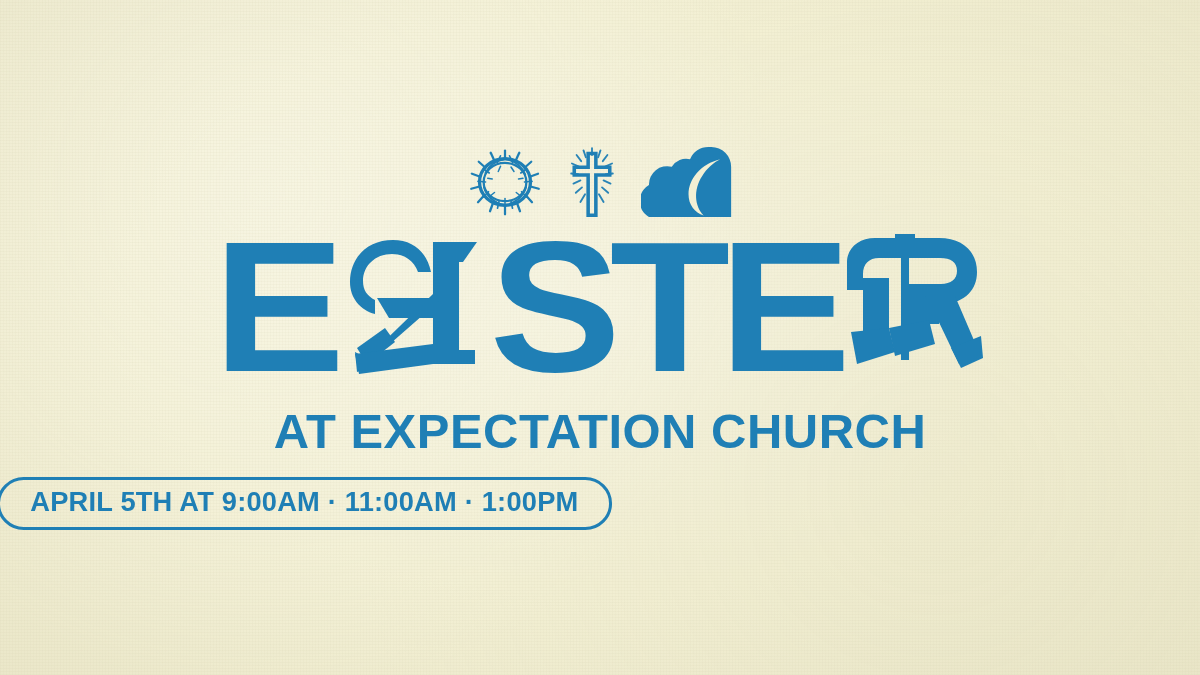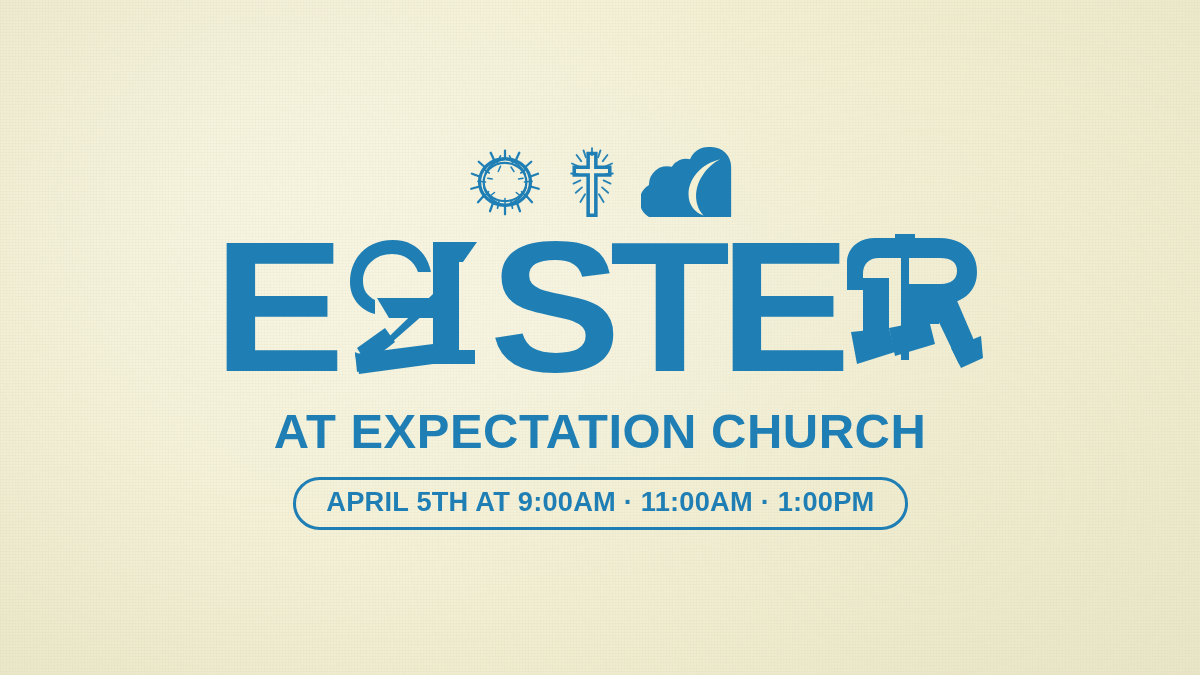--- a/index.html
+++ b/index.html
@@ -113,21 +113,20 @@
     white-space: nowrap;
   }
 
   
   #pill-wrap {
     position: absolute;
     top: 477px;
     left: 0;
     right: 0;
     display: flex;
-    justify-content: center;
   }
   #date-pill {
     border: 3px solid #1f7fb5;
     border-radius: 999px;
     color: #1f7fb5;
     font-family: "Liberation Sans", sans-serif;
     font-weight: 700;
     font-size: 27px;
     letter-spacing: .2px;
     padding: 9px 30px 11px 30px;

